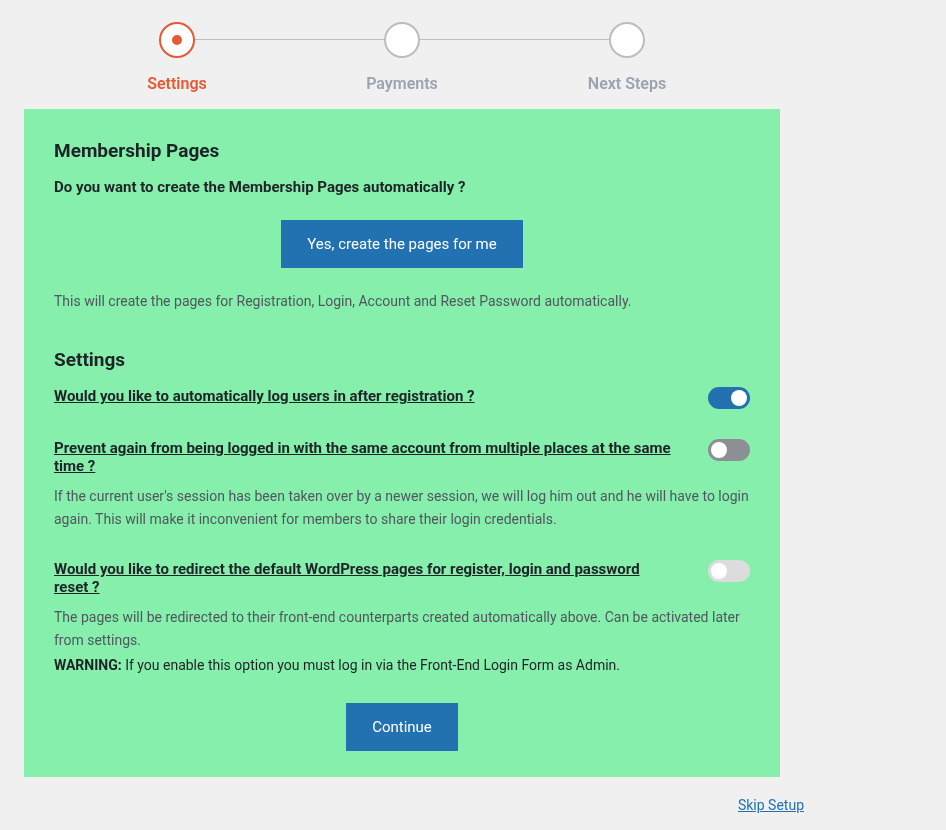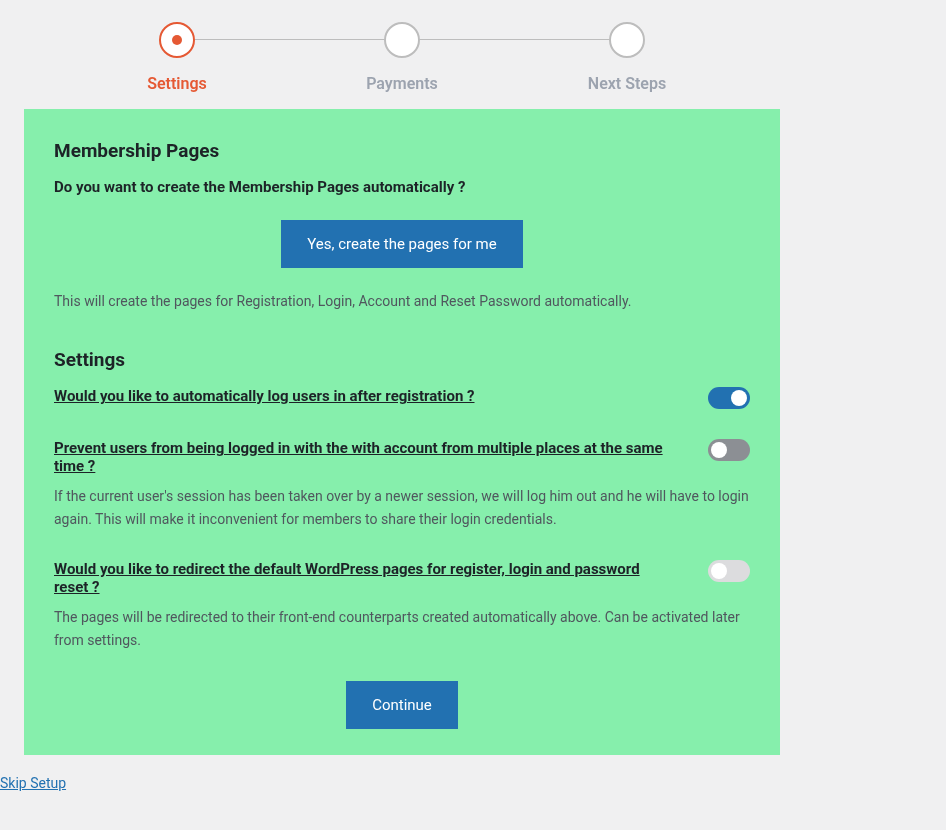--- a/index.html
+++ b/index.html
@@ -144,21 +144,21 @@
     .setting-block .help { margin-top: 10px; max-width: 720px; }
     .warning-line { margin-top: 6px; font-size: 14px; color: #1d2327; }
     .warning-line strong { font-weight: 700; }
     .continue-row {
       display: flex;
       justify-content: center;
       margin-top: 28px;
     }
     .skip-row {
       display: flex;
-      justify-content: flex-start;
+      justify-content: flex-end;
       padding: 6px 0 18px 0;
     }
     .skip-link {
       color: #2271b1;
       text-decoration: underline;
       font-size: 14px;
     }
   </style>
 </head>
 <body>
@@ -201,36 +201,39 @@
       <div class="setting-row">
         <div class="question">Would you like to automatically log users in after registration ?</div>
         <div class="toggle on">
           <div class="toggle-knob"></div>
         </div>
       </div>
     </div>
 
     <div class="setting-block">
       <div class="setting-row">
-        <div class="question">Prevent users from being logged in with the with account from multiple places at the same time ?</div>
+        <div class="question">Prevent again from being logged in with the same account from multiple places at the same time ?</div>
         <div class="toggle off-dark">
           <div class="toggle-knob"></div>
         </div>
       </div>
       <div class="help">If the current user's session has been taken over by a newer session, we will log him out and he will have to login again. This will make it inconvenient for members to share their login credentials.</div>
     </div>
 
     <div class="setting-block">
       <div class="setting-row">
         <div class="question">Would you like to redirect the default WordPress pages for register, login and password reset ?</div>
         <div class="toggle off-light">
           <div class="toggle-knob"></div>
         </div>
       </div>
       <div class="help">The pages will be redirected to their front-end counterparts created automatically above. Can be activated later from settings.</div>
+      <div class="warning-line">
+        <strong>WARNING:</strong><span> If you enable this option you must log in via the Front-End Login Form as Admin.</span>
+      </div>
     </div>
 
     <div class="continue-row">
       <button class="btn">Continue</button>
     </div>
 
   </div>
 
   <div class="skip-row">
     <a href="#" class="skip-link">Skip Setup</a>

